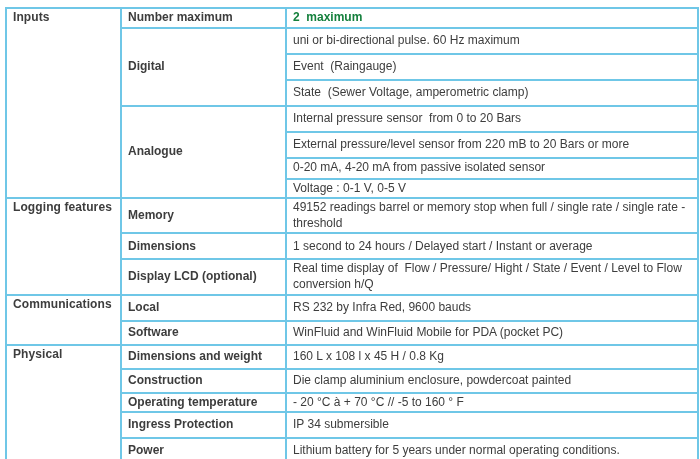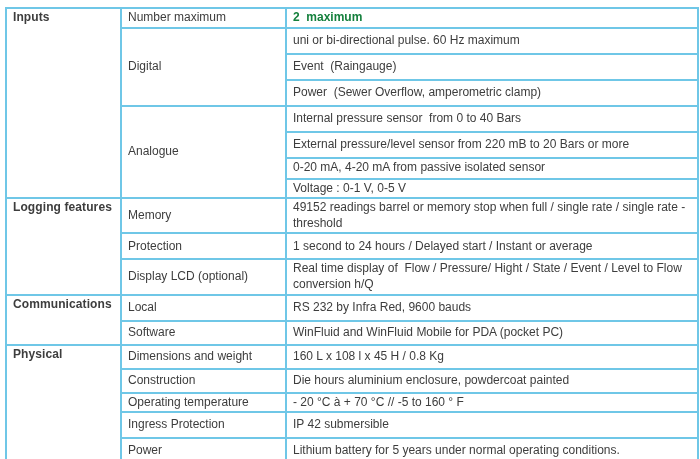--- a/index.html
+++ b/index.html
@@ -34,20 +34,21 @@
     font-weight: bold;
     color: #1a1a1a;
     vertical-align: top;
     padding-top: 3px;
     padding-left: 5px;
     letter-spacing: 0.1px;
   }
   td.sub {
     vertical-align: middle;
     padding-left: 8px;
+    font-weight: bold;
   }
   td.val {
     vertical-align: middle;
     padding-left: 7px;
     white-space: pre-wrap;
   }
   td.val.bold {
     font-weight: bold;
     color: #15803d;
   }
@@ -76,43 +77,43 @@
     <td class="val bold">2  maximum</td>
   </tr>
   <tr class="h26">
     <td class="sub" rowspan="3">Digital</td>
     <td class="val">uni or bi-directional pulse. 60 Hz maximum</td>
   </tr>
   <tr class="h26">
     <td class="val">Event  (Raingauge)</td>
   </tr>
   <tr class="h26">
-    <td class="val">Power  (Sewer Overflow, amperometric clamp)</td>
+    <td class="val">State  (Sewer Voltage, amperometric clamp)</td>
   </tr>
   <tr class="h26">
     <td class="sub" rowspan="4">Analogue</td>
-    <td class="val">Internal pressure sensor  from 0 to 40 Bars</td>
+    <td class="val">Internal pressure sensor  from 0 to 20 Bars</td>
   </tr>
   <tr class="h26">
     <td class="val">External pressure/level sensor from 220 mB to 20 Bars or more</td>
   </tr>
   <tr class="h21">
     <td class="val">0-20 mA, 4-20 mA from passive isolated sensor</td>
   </tr>
   <tr class="h17">
     <td class="val">Voltage : 0-1 V, 0-5 V</td>
   </tr>
 
   <tr class="h34">
     <td class="cat" rowspan="3">Logging features</td>
     <td class="sub">Memory</td>
     <td class="val">49152 readings barrel or memory stop when full / single rate / single rate -threshold</td>
   </tr>
   <tr class="h26">
-    <td class="sub">Protection</td>
+    <td class="sub">Dimensions</td>
     <td class="val">1 second to 24 hours / Delayed start / Instant or average</td>
   </tr>
   <tr class="h34">
     <td class="sub">Display LCD (optional)</td>
     <td class="val">Real time display of  Flow / Pressure/ Hight / State / Event / Level to Flow conversion h/Q</td>
   </tr>
 
   <tr class="h26">
     <td class="cat" rowspan="2">Communications</td>
     <td class="sub">Local</td>
@@ -123,28 +124,28 @@
     <td class="val">WinFluid and WinFluid Mobile for PDA (pocket PC)</td>
   </tr>
 
   <tr class="h20">
     <td class="cat" rowspan="5">Physical</td>
     <td class="sub">Dimensions and weight</td>
     <td class="val">160 L x 108 l x 45 H / 0.8 Kg</td>
   </tr>
   <tr class="h20">
     <td class="sub">Construction</td>
-    <td class="val">Die hours aluminium enclosure, powdercoat painted</td>
+    <td class="val">Die clamp aluminium enclosure, powdercoat painted</td>
   </tr>
   <tr class="h27">
     <td class="sub">Operating temperature</td>
     <td class="val">- 20 °C à + 70 °C // -5 to 160 ° F</td>
   </tr>
   <tr class="h26">
     <td class="sub">Ingress Protection</td>
-    <td class="val">IP 42 submersible</td>
+    <td class="val">IP 34 submersible</td>
   </tr>
   <tr class="h26">
     <td class="sub">Power</td>
     <td class="val">Lithium battery for 5 years under normal operating conditions.</td>
   </tr>
 </tbody>
   </table>
 
 </body></html>

